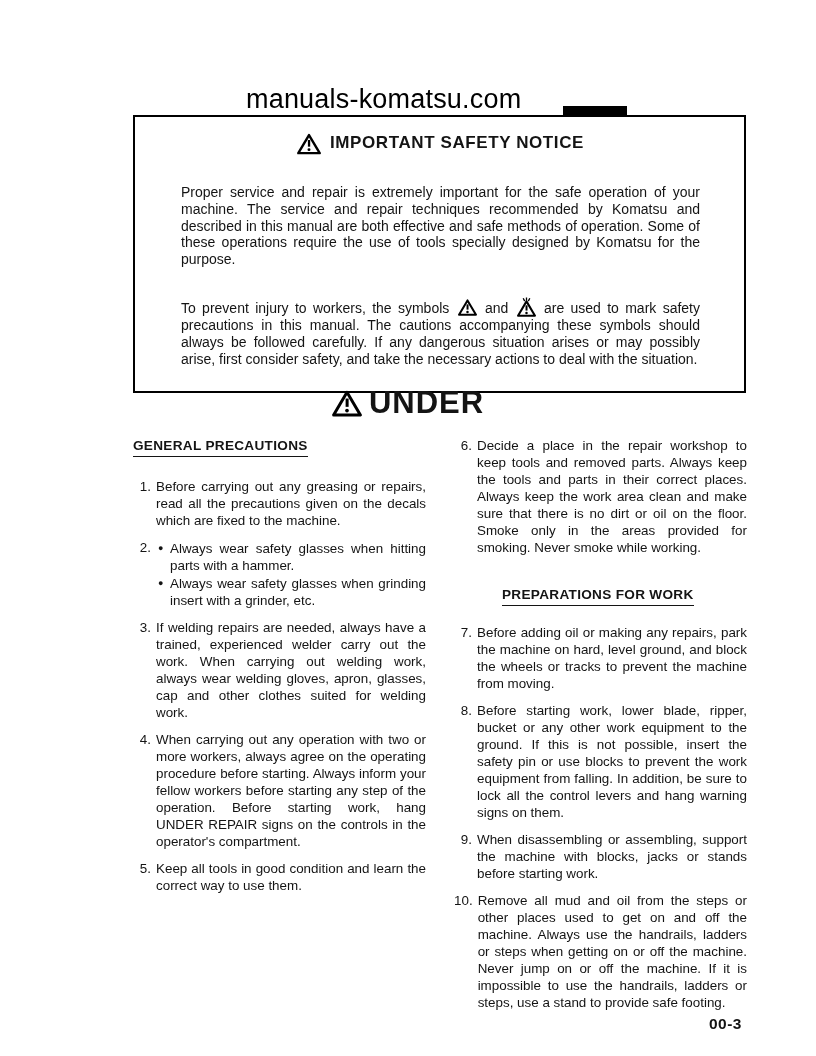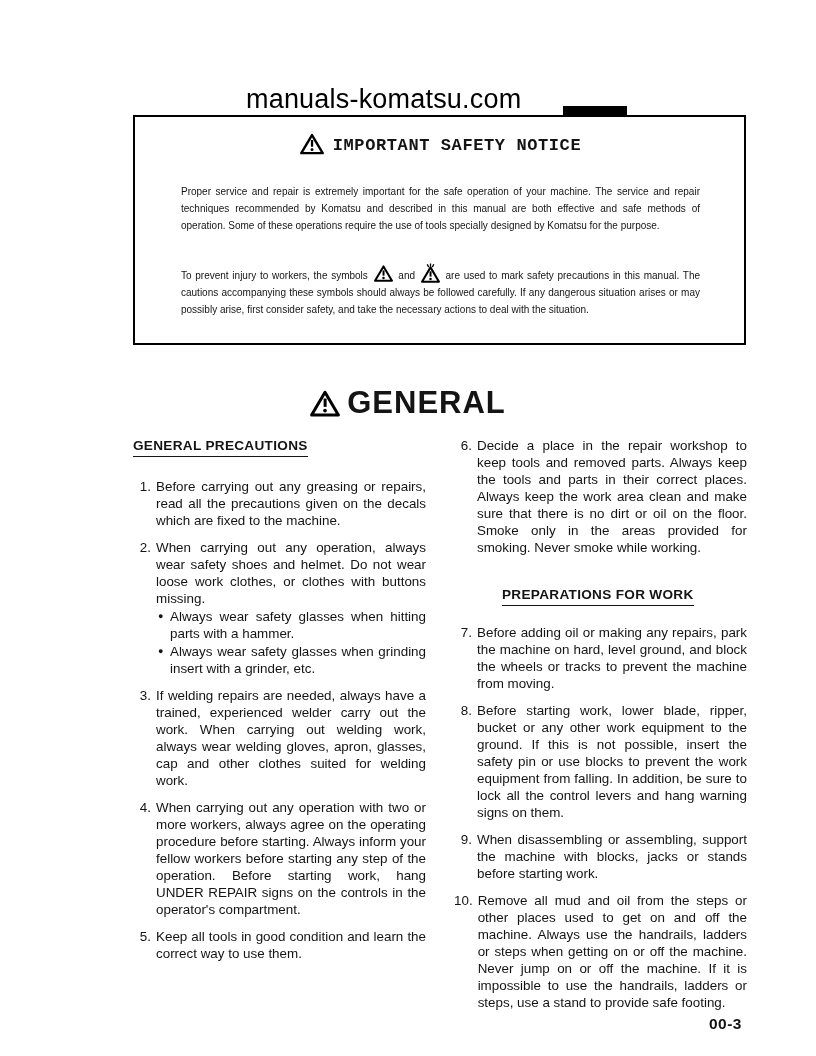--- a/index.html
+++ b/index.html
@@ -35,34 +35,33 @@
   .notice-box {
     position: absolute;
     left: 133px;
     top: 115px;
     width: 613px;
     border: 2px solid #000;
     padding: 16px 44px 24px 46px;
   }
   .notice-title-row {
     display: flex;
-    align-items: flex-end;
+    align-items: flex-start;
     justify-content: center;
     gap: 9px;
     margin-bottom: 16px;
-    font-family: Liberation Mono, monospace;
   }
   .notice-title {
     font-size: 17px;
     font-weight: bold;
     letter-spacing: 0.6px;
     white-space: nowrap;
   }
   .notice-par {
-    font-size: 10px;
+    font-size: 14px;
     line-height: 16.8px;
     text-align: justify;
     margin-top: 29px;
   }
 
   .tri { display: inline-block; vertical-align: middle; }
   .tri-title { width: 24px; height: 22px; }
   .tri-big { width: 30px; height: 27px; margin-right: 7px; margin-top: -5px; }
   .tri-inline { width: 19px; height: 17px; vertical-align: -3px; margin: 0 2px; }
   .tri-inline-alt { width: 19px; height: 20px; vertical-align: -4px; margin: 0 2px; }
@@ -179,39 +178,38 @@
   </div>
 </div>
 
 <div class="safety-heading">
   <span class="tri tri-big">
     <svg viewBox="0 0 26 23" width="30" height="27">
       <path d="M13 1.8 L24.6 21.4 H1.4 Z" fill="none" stroke="#000" stroke-width="2.6" stroke-linejoin="round"></path>
       <rect x="11.8" y="7.2" width="2.6" height="7.2" fill="#000"></rect>
       <circle cx="13" cy="17.6" r="1.6" fill="#000"></circle>
     </svg>
-  </span><span>GENERAL</span>
+  </span><span>UNDER</span>
 </div>
 
 <div class="columns">
 
   <div class="col">
     <div class="section-heading">
       <span class="underlined">GENERAL PRECAUTIONS</span>
     </div>
 
     <div class="item">
       <span class="item-num">1.</span>
       <span class="item-body">Before carrying out any greasing or repairs, read all the precautions given on the decals which are fixed to the machine.</span>
     </div>
 
     <div class="item">
       <span class="item-num">2.</span>
       <span class="item-body">
-        <span>When carrying out any operation, always wear safety shoes and helmet. Do not wear loose work clothes, or clothes with buttons missing.</span>
         <span class="bullet-row">
           <span class="bullet-marker">●</span>
           <span class="bullet-text">Always wear safety glasses when hitting parts with a hammer.</span>
         </span>
         <span class="bullet-row">
           <span class="bullet-marker">●</span>
           <span class="bullet-text">Always wear safety glasses when grinding insert with a grinder, etc.</span>
         </span>
       </span>
     </div>

